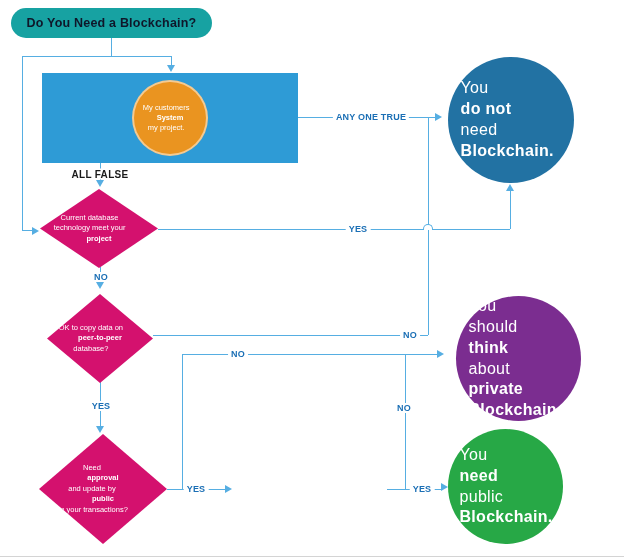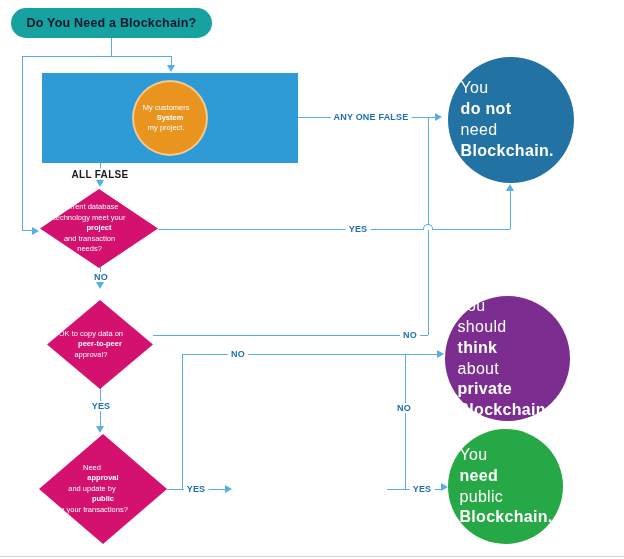--- a/index.html
+++ b/index.html
@@ -41,28 +41,28 @@
   .bubble{flex:none;width:76px;height:76px;border-radius:50%;background:var(--orange);
           border:2px solid rgba(255,255,255,.5);box-sizing:border-box;
           display:flex;align-items:center;justify-content:center;text-align:center;
           color:#fff;font-size:7.5px;line-height:1.35;}
   .bubble span{display:block;width:88%;}
   .diamond{position:absolute;background:var(--pink);color:#fff;text-align:center;
            clip-path:polygon(50% 0,100% 50%,50% 100%,0 50%);
            display:flex;align-items:center;justify-content:center;font-size:7.5px;line-height:1.4;}
   .diamond span{display:block;}
   .d1{left:40px;top:189px;width:118px;height:79px;}   .d1 span{width:80%;}
-  .d2{left:47px;top:300px;width:106px;height:89px;}   .d2 span{width:78%;}
+  .d2{left:47px;top:294px;width:106px;height:89px;}   .d2 span{width:78%;}
   .d3{left:39px;top:434px;width:128px;height:110px;}  .d3 span{width:78%;}
   .d4{left:232px;top:428px;width:155px;height:122px;font-size:8.5px;} .d4 span{width:82%;}
   .result{position:absolute;border-radius:50%;color:#fff;display:flex;align-items:center;
           justify-content:center;text-align:left;font-size:16px;line-height:1.3;letter-spacing:.3px;}
   .result span{display:block;width:80%;}
   .c-no{left:448px;top:57px;width:126px;height:126px;background:var(--darkblue);}
-  .c-private{left:445px;top:296px;width:125px;height:125px;background:var(--purple);}
+  .c-private{left:456px;top:296px;width:125px;height:125px;background:var(--purple);}
   .c-public{left:448px;top:429px;width:115px;height:115px;background:var(--green);}
 </style>
 </head>
 <body>
 
 <div class="stage">
 
   <div class="v" style="left:111px;top:38px;height:18px;"></div>
   <div class="h" style="left:22px;top:56px;width:149px;"></div>
   <div class="v" style="left:171px;top:56px;height:10px;"></div>
@@ -105,41 +105,41 @@
 
   <div class="pill">Do You Need a Blockchain?</div>
 
   <div class="panel">
     <div class="bubble">
       <span><span>My customers </span><b>System</b><span> my project.</span></span>
     </div>
   </div>
 
   <div class="diamond d1">
-    <span><span>Current database technology meet your </span><b>project</b><span> and transaction needs?</span></span>
+    <span><span>Current database technology meet your </span><b>project</b></span>
   </div>
   <div class="diamond d2">
-    <span><span>OK to copy data on </span><b>peer-to-peer</b><span> approval?</span></span>
+    <span><span>OK to copy data on </span><b>peer-to-peer</b><span> database?</span></span>
   </div>
   <div class="diamond d3">
     <span><span>Need </span><b>approval</b><span> and update by </span><b>public</b><span> on your transactions?</span></span>
   </div>
 
   <div class="result c-no">
     <span><span>You </span><b>do not</b><span> need </span><b>Blockchain.</b></span>
   </div>
   <div class="result c-private">
     <span><span>You should </span><b>think</b><span> about </span><b>private</b><span> </span><b>Blockchain.</b></span>
   </div>
   <div class="result c-public">
     <span><span>You </span><b>need</b><span> public </span><b>Blockchain.</b></span>
   </div>
 
   <div class="lbl dark" style="left:100px;top:174px;">ALL FALSE</div>
-  <div class="lbl" style="left:371px;top:117px;">ANY ONE FALSE</div>
+  <div class="lbl" style="left:371px;top:117px;">ANY ONE TRUE</div>
   <div class="lbl" style="left:358px;top:229px;">YES</div>
   <div class="lbl" style="left:101px;top:277px;">NO</div>
   <div class="lbl" style="left:410px;top:335px;">NO</div>
   <div class="lbl" style="left:101px;top:406px;">YES</div>
   <div class="lbl" style="left:238px;top:354px;">NO</div>
   <div class="lbl" style="left:196px;top:489px;">YES</div>
   <div class="lbl" style="left:404px;top:408px;">NO</div>
   <div class="lbl" style="left:422px;top:489px;">YES</div>
 
 </div>

